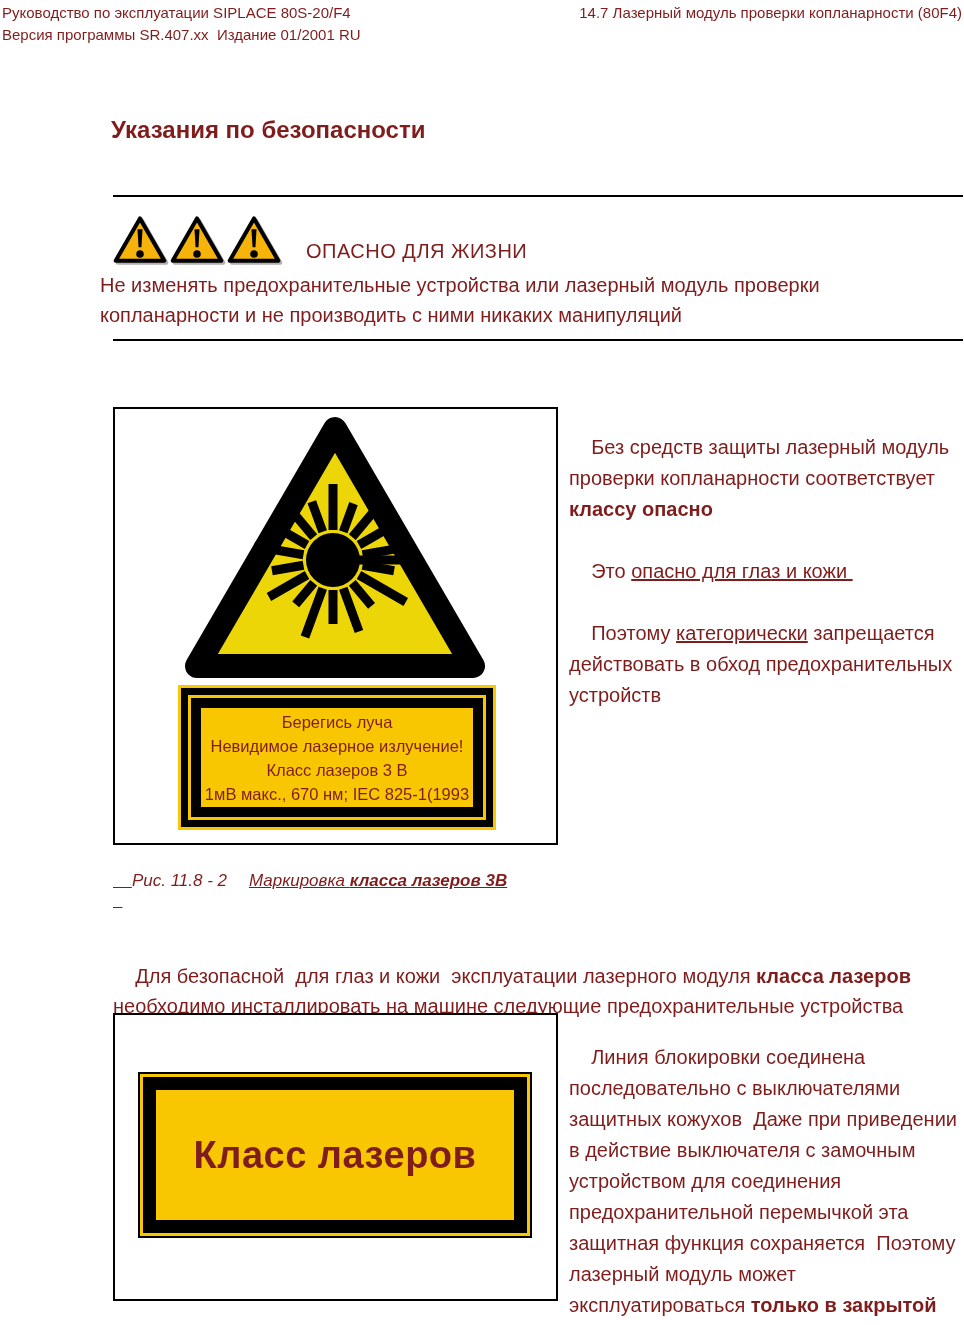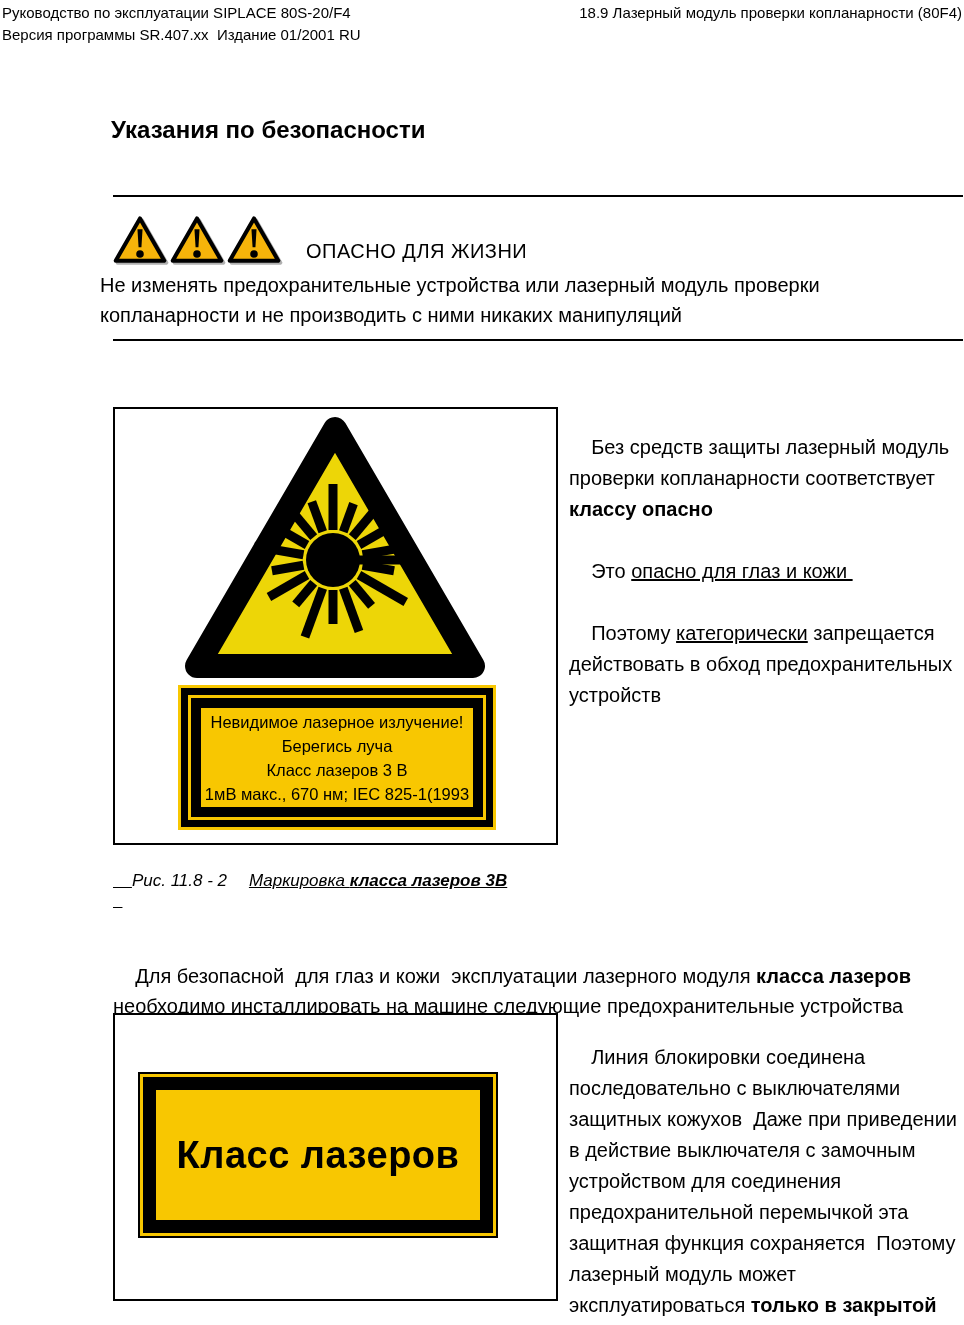--- a/index.html
+++ b/index.html
@@ -1,18 +1,18 @@
 <!DOCTYPE html>
 <html style="--triangle-yellow: #edd607; --alert-yellow: #f6b40a; --label-yellow: #f8c701; --shadow-gray: #b0b0b0; --ink: #000000;"><head>
 <meta charset="utf-8">
 <style>
   html,body { margin:0; padding:0; background:#fff; }
   .page {
     position:relative; width:964px; height:1325px; background:#fff;
-    font-family:"Liberation Sans", sans-serif; color:#000000; overflow:hidden;
+    font-family:"Liberation Sans", sans-serif; color:#7f1d1d; overflow:hidden;
   }
   
   .header { position:absolute; top:2px; left:2px; right:2px; display:flex;
             justify-content:space-between; font-size:15px; line-height:22px; }
   .header span { display:block; white-space:pre-wrap; }
   .header-right { text-align:right; }
 
   .title { position:absolute; left:111px; top:116px; font-size:24px; font-weight:bold; }
 
   .rule { position:absolute; left:113px; width:850px; height:0; border-top:2px solid #000; }
@@ -37,21 +37,21 @@
   .label1 { position:absolute; left:63px; top:276px; width:318px; height:145px;
             background:var(--label-yellow); padding:3px; box-sizing:border-box; }
   .label1-mid { height:100%; box-sizing:border-box; border:7px solid #000;
                 background:var(--label-yellow); padding:3px; }
   .label1-inner { height:100%; box-sizing:border-box; border:10px solid #000;
                   background:var(--label-yellow); display:flex; flex-direction:column;
                   justify-content:center; text-align:center;
                   font-size:16.5px; line-height:24px; white-space:pre; }
 
   
-  .label2 { position:absolute; left:23px; top:57px; width:360px; height:166px;
+  .label2 { position:absolute; left:23px; top:57px; width:394px; height:166px;
             border:2px solid #000; background:var(--label-yellow); padding:3px; box-sizing:border-box; }
   .label2-inner { height:100%; box-sizing:border-box; border:13px solid #000;
                   background:var(--label-yellow); display:flex; align-items:center;
                   justify-content:center; font-size:38px; font-weight:bold; letter-spacing:0.5px; }
 
   .caption { position:absolute; left:113px; font-style:italic; font-size:17px; white-space:pre; }
   #cap1 { top:851px;text-decoration:underline; }
   #cap2 { top:1303px; }
   .caption .ref { display:inline-block; width:117px; }
   .bold { font-weight:bold; }
@@ -70,21 +70,21 @@
 <body>
 
 <div class="page">
 
   <div class="header">
     <div class="header-left">
       <span>Руководство по эксплуатации SIPLACE 80S-20/F4</span>
       <span>Версия программы SR.407.xx  Издание 01/2001 RU</span>
     </div>
     <div class="header-right">
-      <span>18.9 Лазерный модуль проверки копланарности (80F4)</span>
+      <span>14.7 Лазерный модуль проверки копланарности (80F4)</span>
     </div>
   </div>
 
   <div class="title">Указания по безопасности</div>
 
   <div class="rule" id="rule-top"></div>
 
   <div class="danger-row">
     <svg class="warn-tri" viewBox="0 0 60 56">
       <path class="fill-alert" d="M30 4 L57 51 L3 51 Z" stroke="#000" stroke-width="4.5" stroke-linejoin="round"></path>
@@ -130,22 +130,22 @@
         <rect x="145.5" y="85" width="9" height="32" transform="rotate(260 150 147)"></rect>
         <rect x="145.5" y="67" width="9" height="50" transform="rotate(280 150 147)"></rect>
         <rect x="145.5" y="89" width="9" height="28" transform="rotate(300 150 147)"></rect>
         <rect x="145.5" y="71" width="9" height="46" transform="rotate(320 150 147)"></rect>
         <rect x="145.5" y="85" width="9" height="32" transform="rotate(340 150 147)"></rect>
       </g>
     </svg>
     <div class="label1">
       <div class="label1-mid">
         <div class="label1-inner">
+          <div>Берегись луча</div>
           <div>Невидимое лазерное излучение!</div>
-          <div>Берегись луча</div>
           <div>Класс лазеров 3 В</div>
           <div>1мВ макс., 670 нм; IEC 825-1(1993</div>
         </div>
       </div>
     </div>
   </div>
 
   <p class="side-para" id="para1">
     <span>Без средств защиты лазерный модуль проверки копланарности соответствует </span><span class="bold">классу опасно</span><br>
     <span>Это </span><span class="und">опасно для глаз и кожи </span><br>

